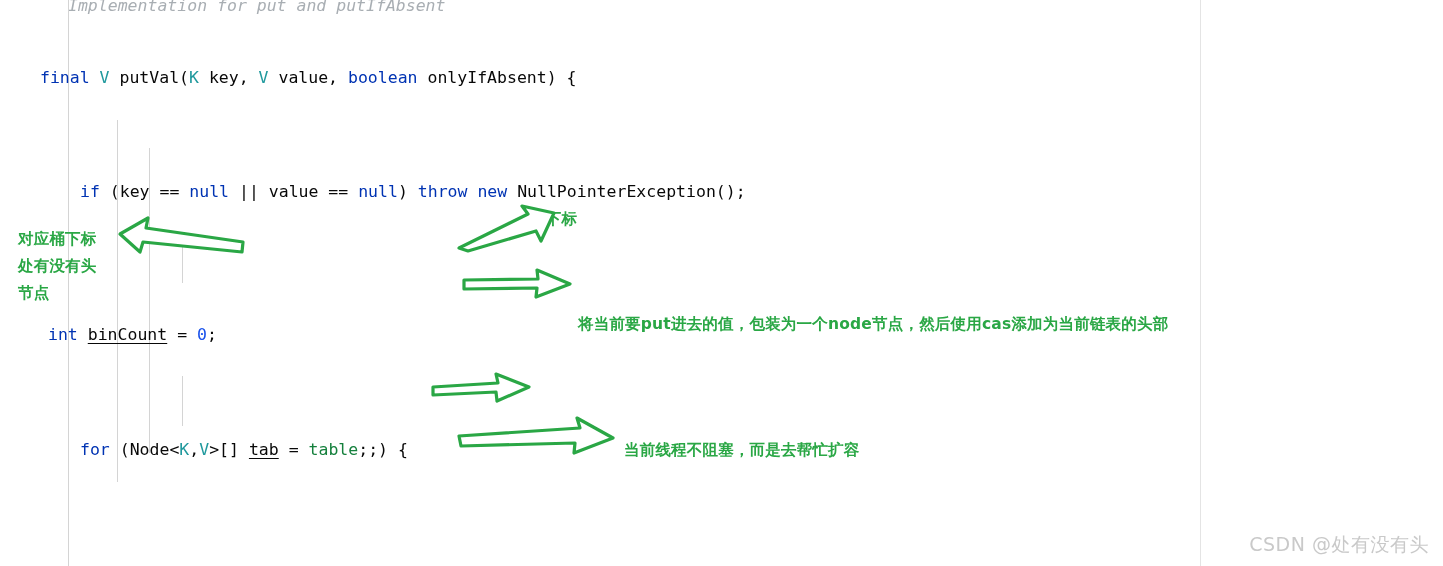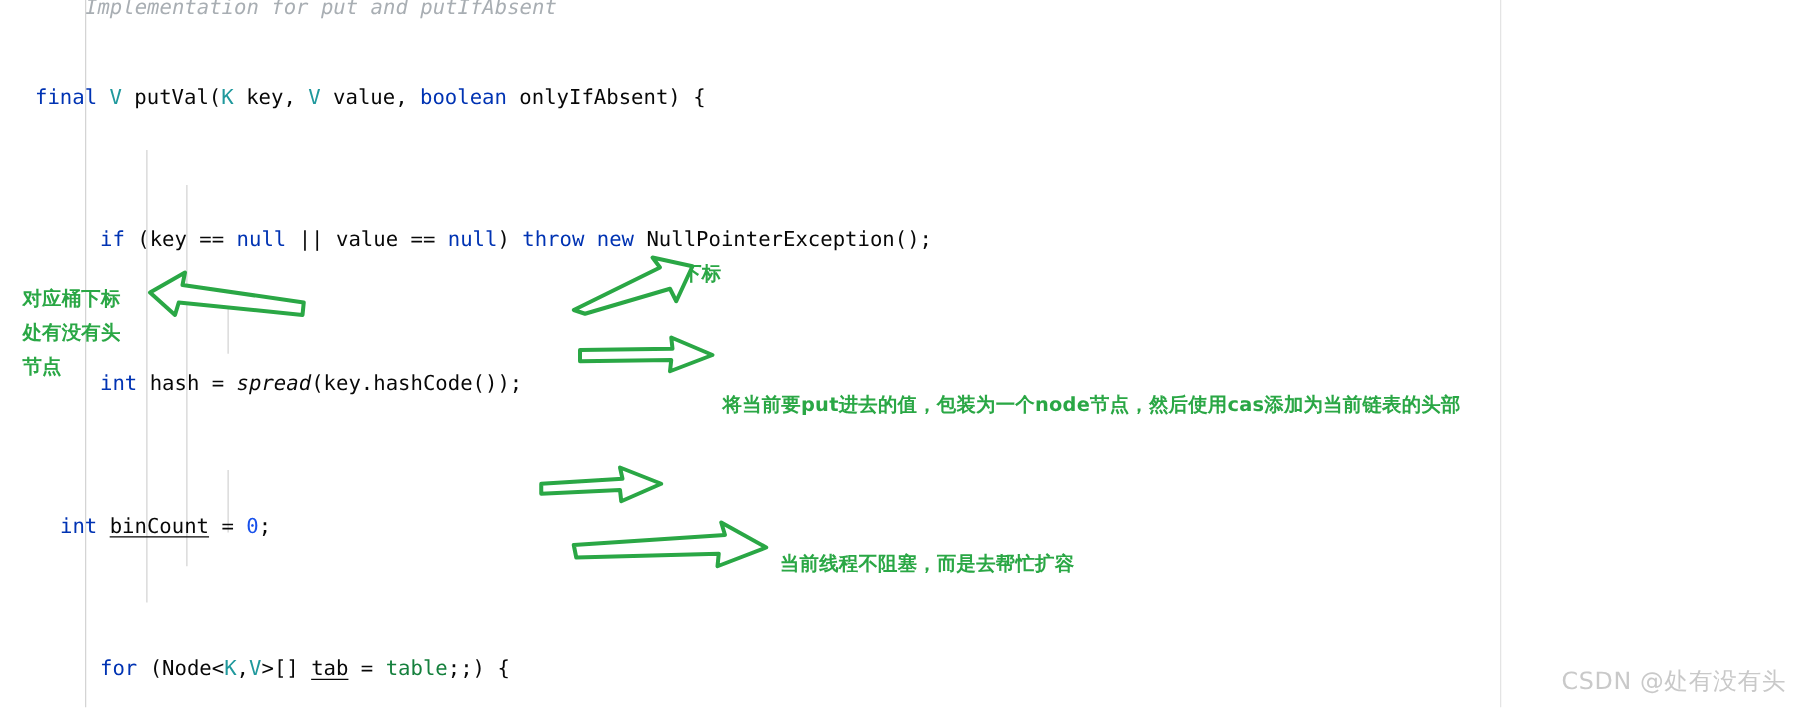--- a/index.html
+++ b/index.html
@@ -115,25 +115,24 @@
   <div class="margin-guide"></div>
 
   <div class="guide" style="left:68px;  top:0px;   height:566px;"></div>
   <div class="guide" style="left:117px; top:120px; height:362px;"></div>
   <div class="guide" style="left:149px; top:148px; height:305px;"></div>
   <div class="guide" style="left:182px; top:233px; height:50px;"></div>
   <div class="guide" style="left:182px; top:376px; height:50px;"></div>
 
   <div class="code">
 
-    <div class="ln" style="padding-left:28px"><span class="kw">final</span> <span class="typ">V</span> putVal(<span class="typ">K</span> key, <span class="typ">V</span> value, <span class="kw">boolean</span> onlyIfAbsent) {</div>
+    <div class="ln" style="padding-left:40px"><span class="kw">final</span> <span class="typ">V</span> putVal(<span class="typ">K</span> key, <span class="typ">V</span> value, <span class="kw">boolean</span> onlyIfAbsent) {</div>
 
     <div class="ln" style="padding-left:80px"><span class="kw">if</span> (key == <span class="kw">null</span> || value == <span class="kw">null</span>) <span class="kw">throw new</span> NullPointerException();</div>
 
-    <div class="ln" style="padding-left:80px"><span class="kw">int</span> hash = <span class="ital">spread</span>(key.hashCode());</div>
 
     <div class="ln" style="padding-left:48px"><span class="kw">int</span> <span class="loc">binCount</span> = <span class="num">0</span>;</div>
 
     <div class="ln" style="padding-left:80px"><span class="kw">for</span> (Node&lt;<span class="typ">K</span>,<span class="typ">V</span>&gt;[] <span class="loc">tab</span> = <span class="fld">table</span>;;) {</div>
 
     
 
     
 
     
@@ -185,21 +184,21 @@
 
   <svg class="arrow" style="left:462px; top:268px;" width="112" height="32" viewBox="0 0 112 32">
     <path d="M 2 12 L 76 11 L 75 2 L 108 16 L 74 29 L 75 20 L 2 21 Z" fill="#ffffff" stroke="#2aa745" stroke-width="3.2" stroke-linejoin="round"></path>
   </svg>
 
 
   <svg class="arrow" style="left:432px; top:372px;" width="100" height="32" viewBox="0 0 100 32">
     <path d="M 1 15 L 66 11 L 64 2 L 97 15 L 65 29 L 64 20 L 1 23 Z" fill="#ffffff" stroke="#2aa745" stroke-width="3.2" stroke-linejoin="round"></path>
   </svg>
 
-  <div class="note" style="left:624px; top:440px;">当前线程不阻塞，而是去帮忙扩容</div>
+  <div class="note" style="left:624px; top:440px;font-family:Liberation Mono, monospace;">当前线程不阻塞，而是去帮忙扩容</div>
 
   <svg class="arrow" style="left:458px; top:412px;" width="160" height="48" viewBox="0 0 160 48">
     <path d="M 1 24 L 122 16 L 119 6 L 155 26 L 116 41 L 117 31 L 3 34 Z" fill="#ffffff" stroke="#2aa745" stroke-width="3.2" stroke-linejoin="round"></path>
   </svg>
 
 </div>
 
 <div class="watermark">CSDN @处有没有头</div>
 
 </body></html>

